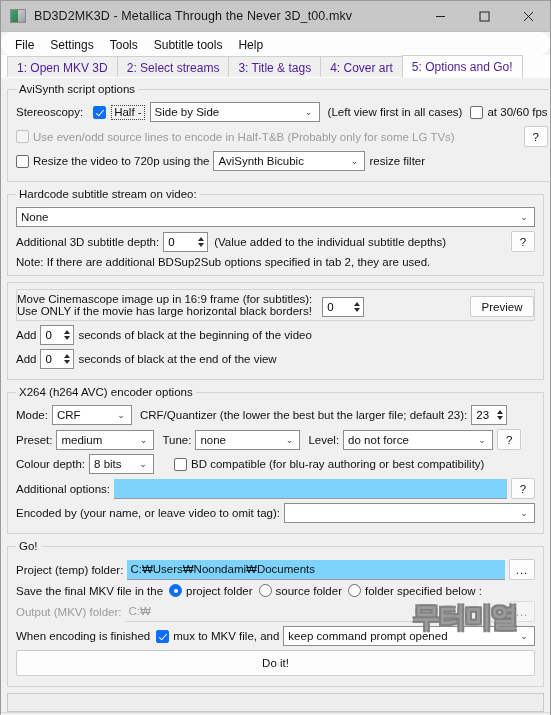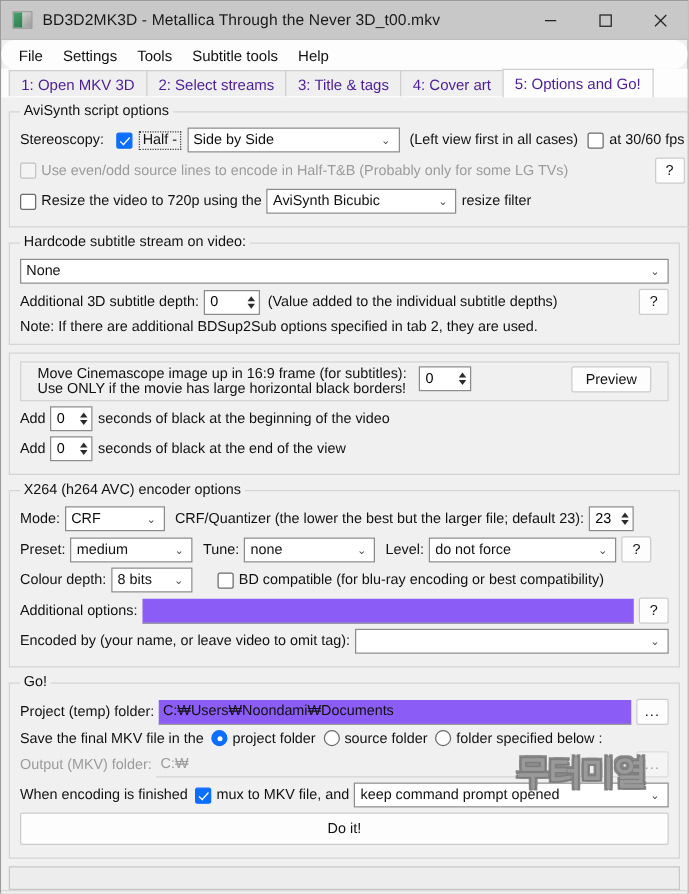--- a/index.html
+++ b/index.html
@@ -145,21 +145,21 @@
     width: 16px; text-align: center; color: #444; font-size: 9px;
     flex: 0 0 auto;
   }
   .txt {
     height: 20px; background: #fff;
     border: 1px solid #9a9a9a;
     display: flex; align-items: center;
     padding: 0 3px; font-size: 11.5px; color: #111;
     overflow: hidden; white-space: nowrap;
   }
-  .txt.flat { border: none; border-bottom: 1px solid #9a9a9a; background: #8b5cf6; }
+  .txt.flat { border: none; border-bottom: 1px solid #9a9a9a; background: #7dd3fc; }
   .txt.dim { background: #f0f0f0; color: #9b9b9b; border-color: #d4d4d4; }
   .spin {
     height: 20px; background: #fff; border: 1px solid #8c8c8c;
     display: flex; align-items: center; overflow: hidden;
   }
   .spin .sval { padding: 0 2px 0 4px; font-size: 11.5px; flex: 1 1 auto; }
   .spin .sarr {
     width: 13px; height: 100%;
     display: flex; flex-direction: column; justify-content: center;
     align-items: center; flex: 0 0 auto;
@@ -179,22 +179,22 @@
   }
   .btn.q { width: 24px; padding: 0; }
   .btn.dots { width: 26px; padding: 0; letter-spacing: 1px; }
   .btn.dots.dim { color: #9b9b9b; border-color: #dcdcdc; background: #f4f4f4; }
   .btn.wide { width: 100%; height: 26px; }
   .focus-dot {
     border: 1px dotted #444; padding: 0 2px; margin: 0 1px;
     display: inline-block; line-height: 13px;
   }
   .innerbox {
-    border: 1px solid #d4d4d4; padding: 3px 13px;
-    display: flex; align-items: flex-start;
+    border: 1px solid #d4d4d4; padding: 3px 0;
+    display: flex; align-items: flex-end;
   }
   .note { font-size: 11.5px; color: #111; margin: 4px 0 1px 0; }
   .progressbar {
     height: 19px; background: #ededed;
     border: 1px solid #c8c8c8; margin: 4px 0 0 0;
   }
   .statusbar {
     height: 21px; background: #f0f0f0;
     border-top: 1px solid #d8d8d8;
     display: flex; align-items: center;
@@ -448,21 +448,21 @@
         <span class="lbl">Colour depth:</span>
         <span class="sp4"></span>
         <div class="combo" style="width:65px">
           <span class="val">8 bits</span>
           <span class="chev">⌄</span>
         </div>
         <span class="sp10"></span>
           <span class="sp10"></span>
         <span class="cb"></span>
         <span class="sp4"></span>
-        <span class="lbl">BD compatible (for blu-ray encoding or best compatibility)</span>
+        <span class="lbl">BD compatible (for blu-ray authoring or best compatibility)</span>
       </div>
 
       <div class="row">
         <span class="lbl">Additional options:</span>
         <span class="sp4"></span>
         <div class="txt flat" style="flex:1 1 auto"></div>
         <span class="sp4"></span>
         <div class="btn q">?</div>
       </div>
 

